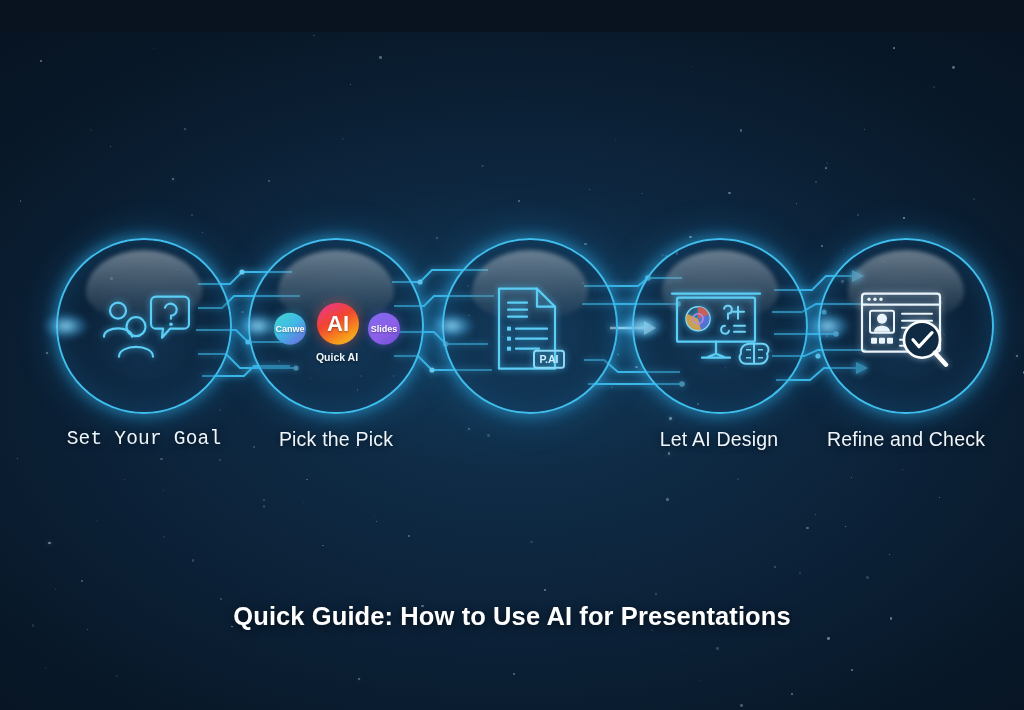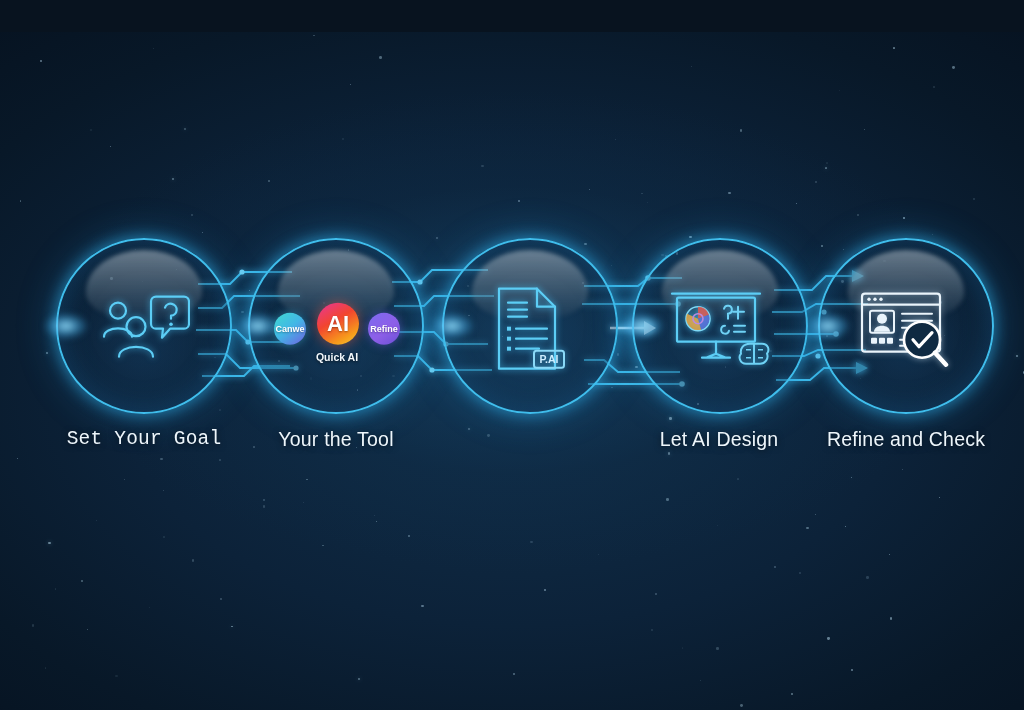--- a/index.html
+++ b/index.html
@@ -427,21 +427,21 @@
     </div>
 
     <div class="node" style="left:248px;">
       <div class="ring"></div>
       <div class="gloss"></div>
       <div class="edge-glow"></div>
       <div class="icon-wrap">
         <div class="badges">
           <div class="badge badge-canva">Canwe</div>
           <div class="badge badge-ai">AI</div>
-          <div class="badge badge-slides">Refine</div>
+          <div class="badge badge-slides">Slides</div>
           <div class="badge-caption">Quick AI</div>
         </div>
       </div>
     </div>
 
     <div class="node" style="left:442px;">
       <div class="ring"></div>
       <div class="gloss"></div>
       <div class="edge-glow"></div>
       <div class="icon-wrap">
@@ -530,18 +530,19 @@
             <path d="M57 52 L63 59 L76 45" fill="none" stroke="#ffffff" stroke-width="3.2" stroke-linecap="round" stroke-linejoin="round"></path>
             <path d="M79 65 L90 77" stroke="#ffffff" stroke-width="4.5" stroke-linecap="round"></path>
           </g>
         </svg>
       </div>
     </div>
 
   </div>
 
   <div class="label" style="left:29px;font-family:Liberation Mono, monospace;">Set Your Goal</div>
-  <div class="label" style="left:221px;">Your the Tool</div>
+  <div class="label" style="left:221px;">Pick the Pick</div>
   <div class="label" style="left:604px;">Let AI Design</div>
   <div class="label" style="left:791px;">Refine and Check</div>
 
+  <div id="title">Quick Guide: How to Use AI for Presentations</div>
 
 </div>
 
 </body></html>

